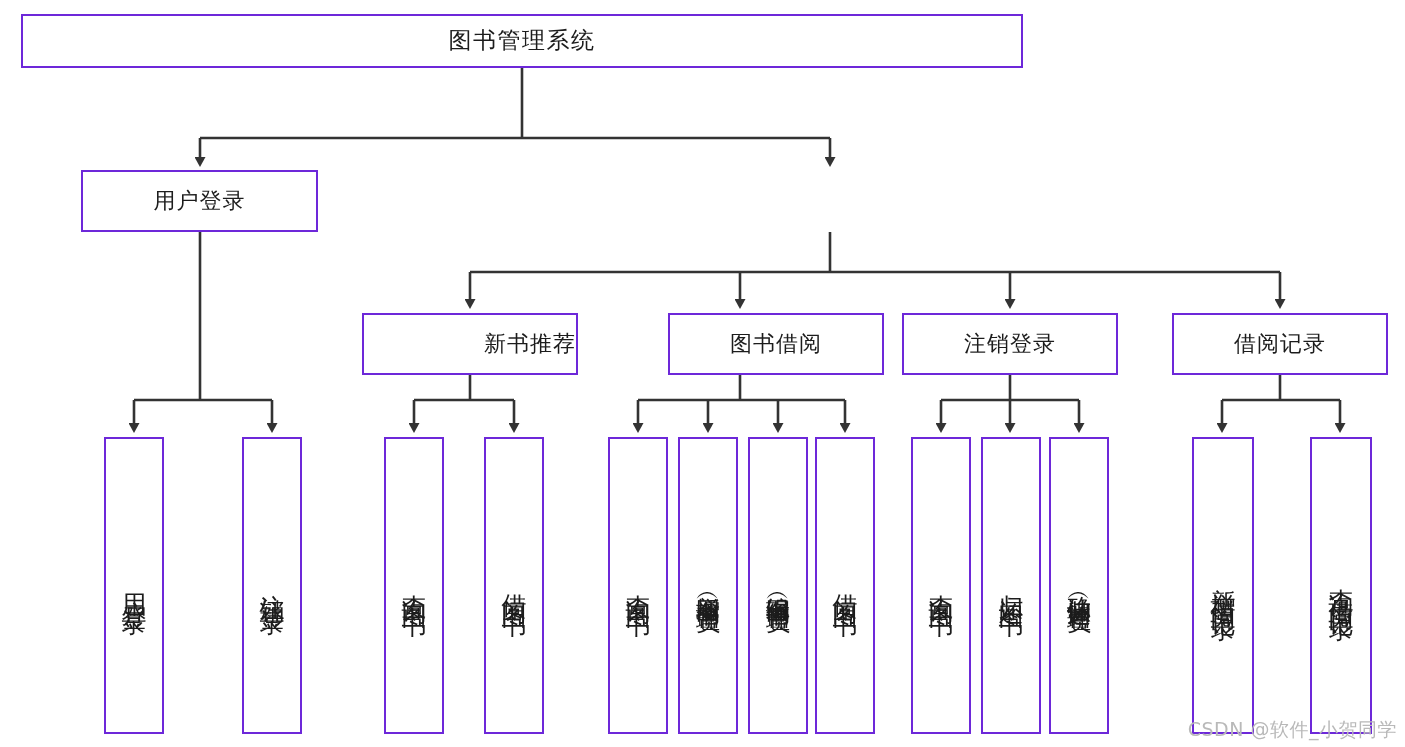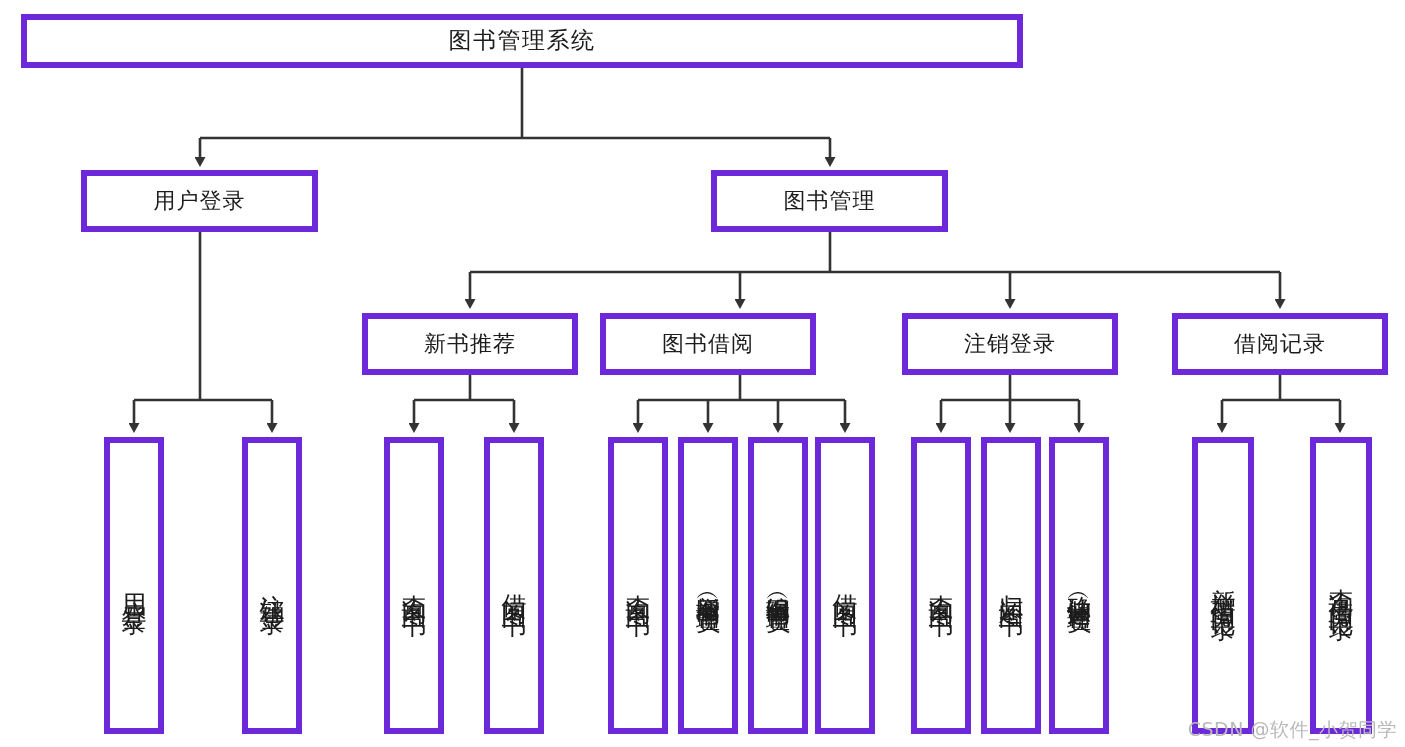--- a/index.html
+++ b/index.html
@@ -11,21 +11,21 @@
     overflow:hidden;
     position:relative;
   }
   #diagram-root{position:absolute;left:0;top:0;width:1405px;height:747px;}
   svg#connectors{position:absolute;left:0;top:0;width:1405px;height:747px;}
 
   .node{
     position:absolute;
     box-sizing:border-box;
     background:#ffffff;
-    border:6px solid #6d28d9;
+    border:2px solid #6d28d9;
     display:flex;
     align-items:center;
     justify-content:center;
     color:#1c1c1c;
   }
   .node .label{
     display:block;
     text-align:center;
     line-height:1.18;
     white-space:nowrap;
@@ -117,29 +117,26 @@
   </svg>
 
   <div class="node horiz root" style="left:21px;top:14px;width:1002px;height:54px;">
     <span class="label">图书管理系统</span>
   </div>
 
   <div class="node horiz" style="left:81px;top:170px;width:237px;height:62px;">
     <span class="label">用户登录</span>
   </div>
 
-  <div class="node horiz" style="left:711px;top:170px;width:237px;height:62px;">
-    <span class="label">图书管理</span>
-  </div>
 
-  <div class="node horiz" style="left:362px;top:313px;width:216px;height:62px;">
+  <div class="node horiz" style="left:362px;top:313px;width:216px;height:62px;justify-content:flex-end;">
     <span class="label">新书推荐</span>
   </div>
 
-  <div class="node horiz" style="left:600px;top:313px;width:216px;height:62px;">
+  <div class="node horiz" style="left:668px;top:313px;width:216px;height:62px;">
     <span class="label">图书借阅</span>
   </div>
 
   <div class="node horiz" style="left:902px;top:313px;width:216px;height:62px;">
     <span class="label">注销登录</span>
   </div>
 
   <div class="node horiz" style="left:1172px;top:313px;width:216px;height:62px;align-items:center;">
     <span class="label">借阅记录</span>
   </div>

